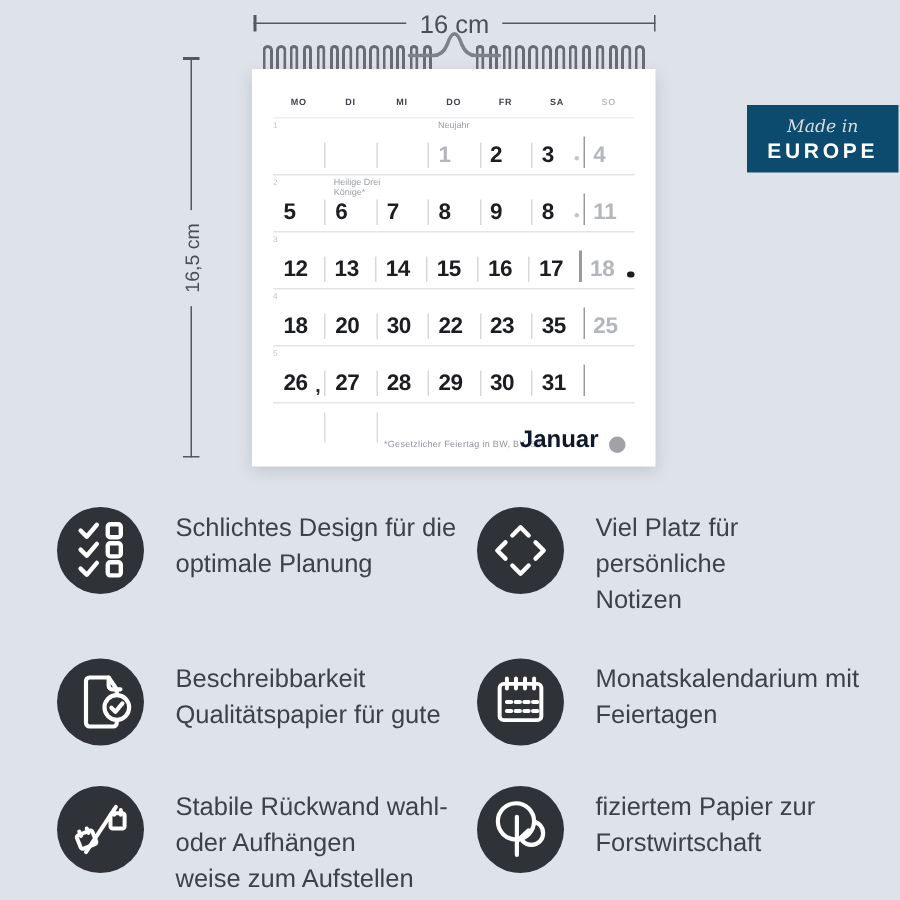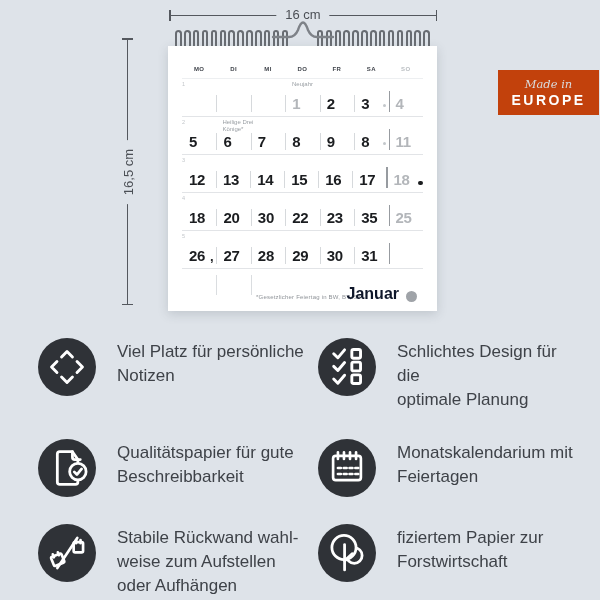--- a/index.html
+++ b/index.html
@@ -4,29 +4,29 @@
 <style>
   html,body{margin:0;padding:0;}
   .stage{position:relative;width:600px;height:600px;background:#dee3e9;overflow:hidden;
          font-family:"Liberation Sans",sans-serif;}
 
   
   .dim-top{position:absolute;left:169px;top:15px;width:268px;height:0;border-top:1.5px solid #54585e;}
   .dim-top:before,.dim-top:after{content:"";position:absolute;top:-6px;width:1.5px;height:11px;background:#54585e;}
   .dim-top:before{left:0;} .dim-top:after{right:0;}
   .dim-top .dim-label{position:absolute;left:50%;top:-9px;transform:translateX(-50%);
-      background:#dee3e9;padding:0 9px;font-size:13px;color:#4b4f55;white-space:nowrap;}
+      background:#dee3e9;padding:0 9px;font-size:17px;color:#4b4f55;white-space:nowrap;}
   .dim-left{position:absolute;left:127px;top:38px;height:267px;width:0;border-left:1.5px solid #54585e;}
   .dim-left:before,.dim-left:after{content:"";position:absolute;left:-6px;height:1.5px;width:11px;background:#54585e;}
   .dim-left:before{top:0;} .dim-left:after{bottom:0;}
   .dim-left .dim-label{position:absolute;top:50%;left:0;transform:translate(-50%,-50%) rotate(-90deg);
       background:#dee3e9;padding:0 9px;font-size:13px;color:#4b4f55;white-space:nowrap;}
 
   
-  .badge{position:absolute;left:498px;top:70px;width:101px;height:45px;background:#c2410c;
+  .badge{position:absolute;left:498px;top:70px;width:101px;height:45px;background:#0c4a6e;
       display:flex;flex-direction:column;align-items:center;justify-content:center;gap:1px;}
   .badge-script{font-family:"DejaVu Serif",serif;font-style:italic;font-size:11.5px;color:#d9dbde;}
   .badge-caps{font-size:14px;font-weight:700;letter-spacing:2.5px;color:#ffffff;}
 
   
   .calendar{position:absolute;left:168px;top:30px;width:269px;height:282px;}
   .page{position:absolute;left:0;top:16px;width:269px;height:265px;background:#ffffff;
         box-shadow:0 3px 10px rgba(55,65,80,.18);padding:0 14px;box-sizing:border-box;}
   .spiral{position:absolute;left:0;right:0;top:0;height:30px;z-index:3;display:flex;
           justify-content:space-between;padding:0 6px;}
@@ -296,64 +296,64 @@
         <i class="logo-dot"></i>
       </div>
     </div>
   </div>
 
   <div class="features" id="features">
       <div class="feature">
         <div class="icon-circle">
           <svg viewBox="0 0 48 48" width="58" height="58">
             <g fill="none" stroke="#fff" stroke-width="2.4" stroke-linecap="round" stroke-linejoin="round">
-              <path d="M19.5,15.7 24,11.2 28.5,15.7"></path>
-              <path d="M19.5,32.3 24,36.8 28.5,32.3"></path>
-              <path d="M15.7,19.5 11.2,24 15.7,28.5"></path>
-              <path d="M32.3,19.5 36.8,24 32.3,28.5"></path>
-            </g>
-          </svg>
-        </div>
-        <div class="feature-text">
-          <div class="t-line">Viel Platz für persönliche</div>
-          <div class="t-line">Notizen</div>
-        </div>
-      </div>
-      <div class="feature">
-        <div class="icon-circle">
-          <svg viewBox="0 0 48 48" width="58" height="58">
-            <g fill="none" stroke="#fff" stroke-width="2.4" stroke-linecap="round" stroke-linejoin="round">
               <path d="M13,13 l3.4,3.4 5.6,-6.6"></path>
               <rect x="28" y="9.5" width="7.2" height="7.2" rx="1.4"></rect>
               <path d="M13,23.5 l3.4,3.4 5.6,-6.6"></path>
               <rect x="28" y="20" width="7.2" height="7.2" rx="1.4"></rect>
               <path d="M13,34 l3.4,3.4 5.6,-6.6"></path>
               <rect x="28" y="30.5" width="7.2" height="7.2" rx="1.4"></rect>
             </g>
           </svg>
         </div>
         <div class="feature-text">
           <div class="t-line">Schlichtes Design für die</div>
           <div class="t-line">optimale Planung</div>
         </div>
       </div>
       <div class="feature">
         <div class="icon-circle">
           <svg viewBox="0 0 48 48" width="58" height="58">
+            <g fill="none" stroke="#fff" stroke-width="2.4" stroke-linecap="round" stroke-linejoin="round">
+              <path d="M19.5,15.7 24,11.2 28.5,15.7"></path>
+              <path d="M19.5,32.3 24,36.8 28.5,32.3"></path>
+              <path d="M15.7,19.5 11.2,24 15.7,28.5"></path>
+              <path d="M32.3,19.5 36.8,24 32.3,28.5"></path>
+            </g>
+          </svg>
+        </div>
+        <div class="feature-text">
+          <div class="t-line">Viel Platz für persönliche</div>
+          <div class="t-line">Notizen</div>
+        </div>
+      </div>
+      <div class="feature">
+        <div class="icon-circle">
+          <svg viewBox="0 0 48 48" width="58" height="58">
             <g fill="none" stroke="#fff" stroke-width="2.3" stroke-linecap="round" stroke-linejoin="round">
               <path d="M28.5,10.5 h-10.5 a2,2 0 0 0 -2,2 v23 a2,2 0 0 0 2,2 h13 a2,2 0 0 0 2,-2 v-18.5 z"></path>
               <path d="M28.5,10.5 v4.5 a2,2 0 0 0 2,2 h4.5"></path>
               <circle cx="33" cy="27" r="6.8" fill="#2f3237"></circle>
               <path d="M30,27.2 l2.2,2.2 3.9,-4.6"></path>
             </g>
           </svg>
         </div>
         <div class="feature-text">
+          <div class="t-line">Beschreibbarkeit</div>
           <div class="t-line">Qualitätspapier für gute</div>
-          <div class="t-line">Beschreibbarkeit</div>
         </div>
       </div>
       <div class="feature">
         <div class="icon-circle">
           <svg viewBox="0 0 48 48" width="58" height="58">
             <g fill="none" stroke="#fff" stroke-width="2.2" stroke-linecap="round" stroke-linejoin="round">
               <rect x="12.5" y="14" width="23" height="20" rx="2.2"></rect>
               <path d="M16.5,11 v5.5 M21.5,11 v5.5 M26.5,11 v5.5 M31.5,11 v5.5"></path>
               <path d="M16.5,24 h2.4 M21.3,24 h2.4 M26.1,24 h2.4 M30.9,24 h2.4 M16.5,29 h2.4 M21.3,29 h2.4 M26.1,29 h2.4 M30.9,29 h2.4"></path>
             </g>
@@ -373,22 +373,22 @@
                 <rect x="11.5" y="25.5" width="9.2" height="8" rx="1.2"></rect>
                 <path d="M14,23.8 v2.6 M18.5,23.8 v2.6"></path>
               </g>
               <rect x="29.5" y="15" width="7.8" height="8.5" rx="1.2"></rect>
               <path d="M31.5,13.3 v2.6 M35.2,13.3 v2.6"></path>
             </g>
           </svg>
         </div>
         <div class="feature-text">
           <div class="t-line">Stabile Rückwand wahl-</div>
+          <div class="t-line">oder Aufhängen</div>
           <div class="t-line">weise zum Aufstellen</div>
-          <div class="t-line">oder Aufhängen</div>
         </div>
       </div>
       <div class="feature">
         <div class="icon-circle">
           <svg viewBox="0 0 48 48" width="58" height="58">
             <g fill="none" stroke="#fff" stroke-width="2.3" stroke-linecap="round" stroke-linejoin="round">
               <circle cx="30" cy="26" r="6.5"></circle>
               <circle cx="21.5" cy="19.5" r="10" fill="#2f3237"></circle>
               <path d="M22,17 V38"></path>
               <path d="M22,30.5 L28.5,24.5"></path>

